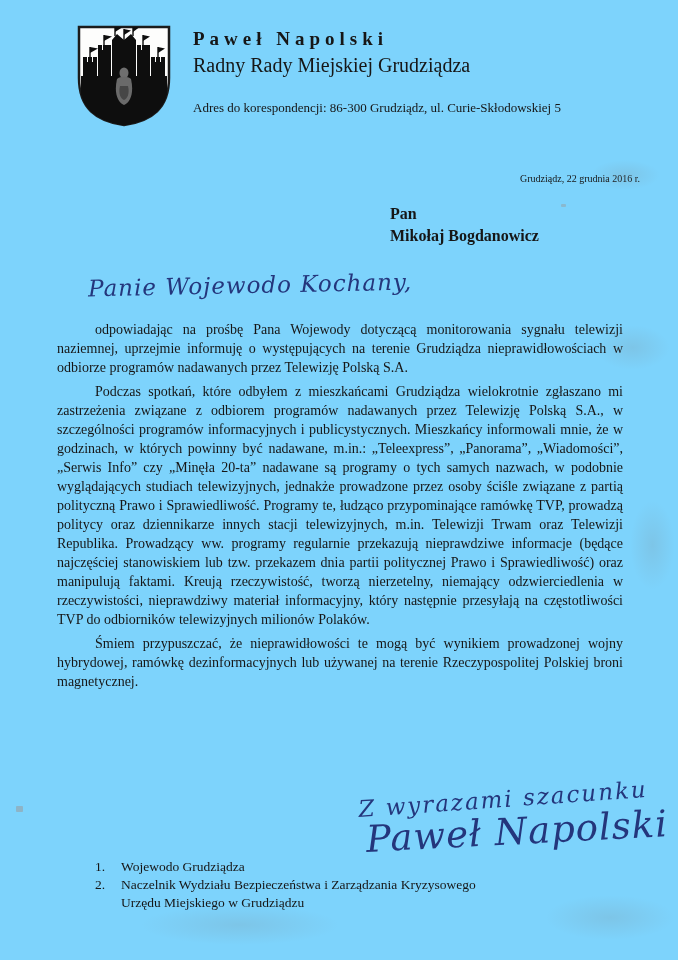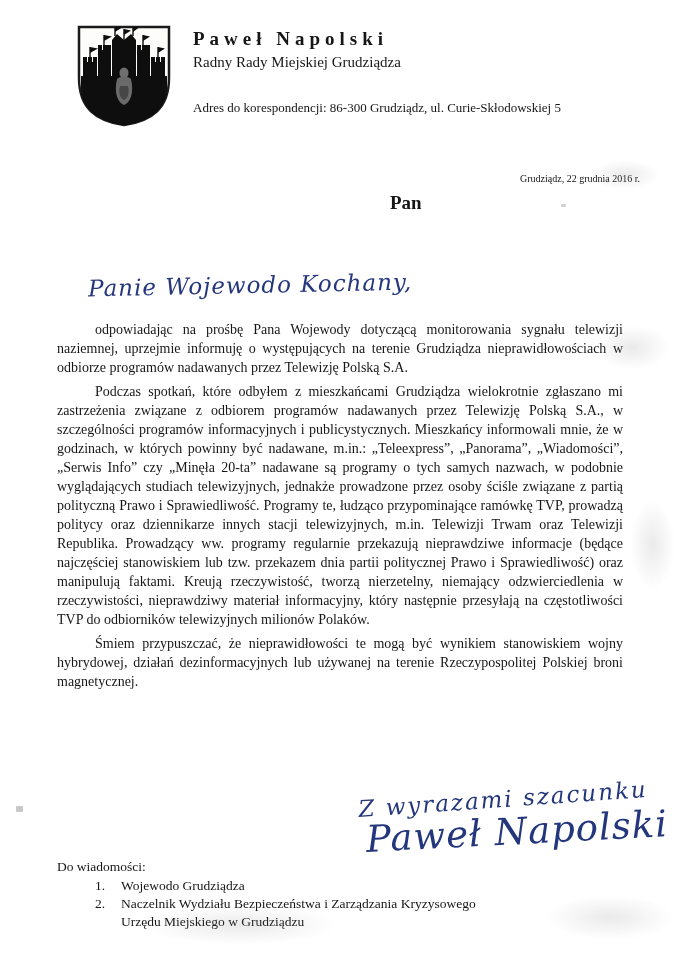--- a/index.html
+++ b/index.html
@@ -1,45 +1,45 @@
 <!DOCTYPE html>
 <html lang="pl"><head>
 <meta charset="utf-8">
 <style>
   html,body{margin:0;padding:0;background:#e8e8e8;}
   .page{
     position:relative;
     width:678px;height:960px;
     margin:0 auto;
-    background:#ffffff;
+    background:#7dd3fc;
     font-family:"Liberation Serif", serif;
     color:#161616;
     overflow:hidden;
   }
   
   .crest{position:absolute;left:68px;top:20px;width:112px;height:112px;}
   .head-name{
     position:absolute;left:193px;top:28px;
     font-size:19px;font-weight:bold;letter-spacing:5px;
   }
   .head-title{
     position:absolute;left:193px;top:54px;
-    font-size:15px;
+    font-size:20px;
   }
   .head-address{
     position:absolute;left:193px;top:100px;
     font-size:13px;
   }
   .dateline{
     position:absolute;left:0;right:38px;top:141px;
     text-align:right;font-size:10px;margin-top:32px;
   }
   .recipient{
-    position:absolute;left:390px;top:192px;
-    font-size:19px;font-weight:bold;line-height:22px;
+    position:absolute;left:390px;top:203px;
+    font-size:16px;font-weight:bold;line-height:22px;
   }
   
   .hand{
     font-family:"DejaVu Serif", serif;font-style:italic;
     color:#24367c;white-space:nowrap;
   }
   .hand-greeting{
     position:absolute;left:88px;top:272px;
     font-size:23px;letter-spacing:1px;
     transform:rotate(-1.2deg);
@@ -142,35 +142,35 @@
   </svg>
 
   <div class="head-name">Paweł Napolski</div>
   <div class="head-title">Radny Rady Miejskiej Grudziądza</div>
   <div class="head-address">Adres do korespondencji: 86-300 Grudziądz, ul. Curie-Skłodowskiej 5</div>
 
   <div class="dateline">Grudziądz, 22 grudnia 2016 r.</div>
 
   <div class="recipient">
     <div>Pan</div>
+    <div>Mikołaj Bogdanowicz</div>
   </div>
 
   <div class="hand hand-greeting">Panie Wojewodo Kochany,</div>
 
   <div class="body-text">
     <p>odpowiadając na prośbę Pana Wojewody dotyczącą monitorowania sygnału telewizji naziemnej, uprzejmie informuję o występujących na terenie Grudziądza nieprawidłowościach w odbiorze programów nadawanych przez Telewizję Polską S.A.</p>
     <p>Podczas spotkań, które odbyłem z mieszkańcami Grudziądza wielokrotnie zgłaszano mi zastrzeżenia związane z odbiorem programów nadawanych przez Telewizję Polską S.A., w szczególności programów informacyjnych i publicystycznych. Mieszkańcy informowali mnie, że w godzinach, w których powinny być nadawane, m.in.: „Teleexpress”, „Panorama”, „Wiadomości”, „Serwis Info” czy „Minęła 20-ta” nadawane są programy o tych samych nazwach, w podobnie wyglądających studiach telewizyjnych, jednakże prowadzone przez osoby ściśle związane z partią polityczną Prawo i Sprawiedliwość. Programy te, łudząco przypominające ramówkę TVP, prowadzą politycy oraz dziennikarze innych stacji telewizyjnych, m.in. Telewizji Trwam oraz Telewizji Republika. Prowadzący ww. programy regularnie przekazują nieprawdziwe informacje (będące najczęściej stanowiskiem lub tzw. przekazem dnia partii politycznej Prawo i Sprawiedliwość) oraz manipulują faktami. Kreują rzeczywistość, tworzą nierzetelny, niemający odzwierciedlenia w rzeczywistości, nieprawdziwy materiał informacyjny, który następnie przesyłają na częstotliwości TVP do odbiorników telewizyjnych milionów Polaków.</p>
-    <p>Śmiem przypuszczać, że nieprawidłowości te mogą być wynikiem stanowiskiem wojny hybrydowej, działań dezinformacyjnych lub używanej na terenie Rzeczypospolitej Polskiej broni magnetycznej.</p>
+    <p>Śmiem przypuszczać, że nieprawidłowości te mogą być wynikiem prowadzonej wojny hybrydowej, ramówkę dezinformacyjnych lub używanej na terenie Rzeczypospolitej Polskiej broni magnetycznej.</p>
   </div>
 
   <div class="hand hand-closing">Z wyrazami szacunku</div>
   <div class="hand hand-signature">Paweł Napolski</div>
 
   <div class="cc">
-    <p class="cc-heading">Do wiadomości:</p>
     <div class="cc-row">
       <span class="cc-num">1.</span>
       <span class="cc-text">Wojewodo Grudziądza</span>
     </div>
     <div class="cc-row">
       <span class="cc-num">2.</span>
       <span class="cc-text">Naczelnik Wydziału Bezpieczeństwa i Zarządzania Kryzysowego
 Urzędu Miejskiego w Grudziądzu</span>
     </div>
   </div>

